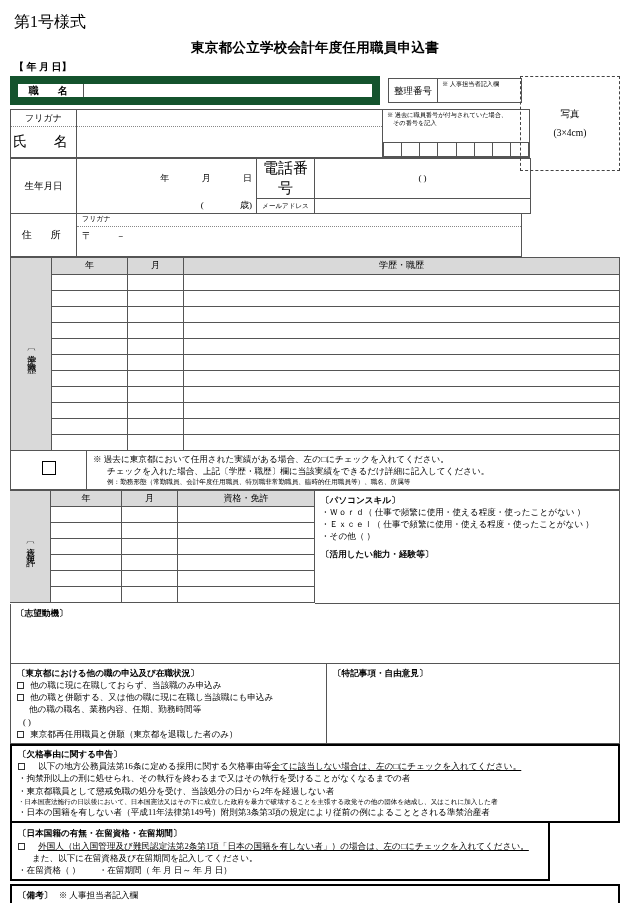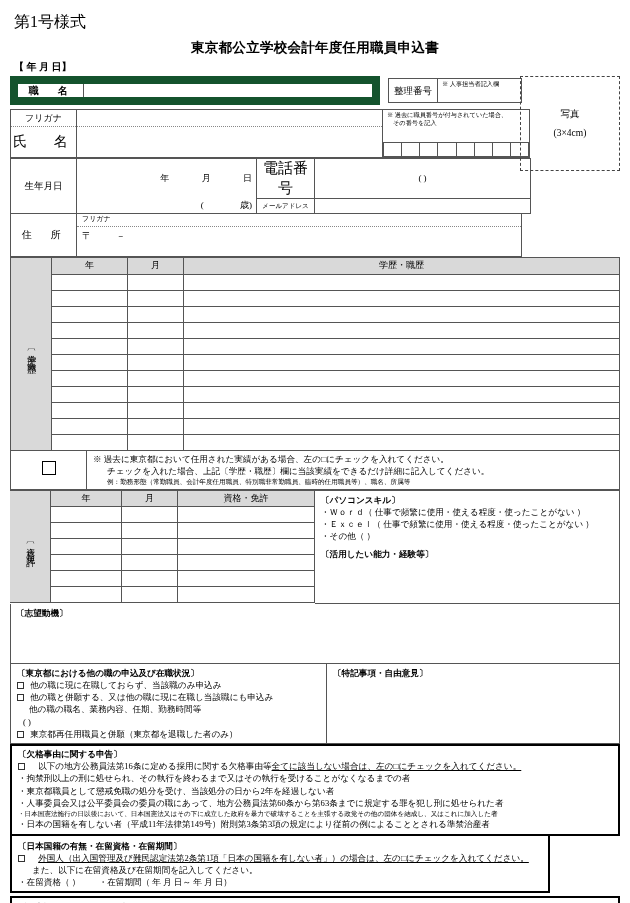--- a/index.html
+++ b/index.html
@@ -370,21 +370,20 @@
     </table>
 
   <div class="bigbox" style="width:610px;box-sizing:border-box;padding:2px 5px 3px 6px;">
     <div class="line b">〔欠格事由に関する申告〕</div>
     <div class="line">
       <span class="cb"></span>
       <span class="idt2"></span><span>以下の地方公務員法第16条に定める採用に関する欠格事由等</span><span class="ul">全てに該当しない場合は、左の□にチェックを入れてください。</span>
     </div>
     <div class="line">・拘禁刑以上の刑に処せられ、その執行を終わるまで又はその執行を受けることがなくなるまでの者</div>
     <div class="line">・東京都職員として懲戒免職の処分を受け、当該処分の日から2年を経過しない者</div>
-    <div class="line">・人事委員会又は公平委員会の委員の職にあって、地方公務員法第60条から第63条までに規定する罪を犯し刑に処せられた者</div>
     <div class="line sm">・日本国憲法施行の日以後において、日本国憲法又はその下に成立した政府を暴力で破壊することを主張する政党その他の団体を結成し、又はこれに加入した者</div>
     <div class="line">・日本の国籍を有しない者（平成11年法律第149号）附則第3条第3項の規定により従前の例によることとされる準禁治産者</div>
   </div>
 
   <div class="bigbox" style="width:540px;box-sizing:border-box;padding:4px 5px 3px 6px;border-top:none;font-family:Liberation Serif, serif;">
     <div class="line b">〔日本国籍の有無・在留資格・在留期間〕</div>
     <div class="line">
       <span class="cb"></span>
       <span class="idt2"></span><span class="ul">外国人（出入国管理及び難民認定法第2条第1項「日本の国籍を有しない者」）の場合は、左の□にチェックを入れてください。</span>
     </div>

